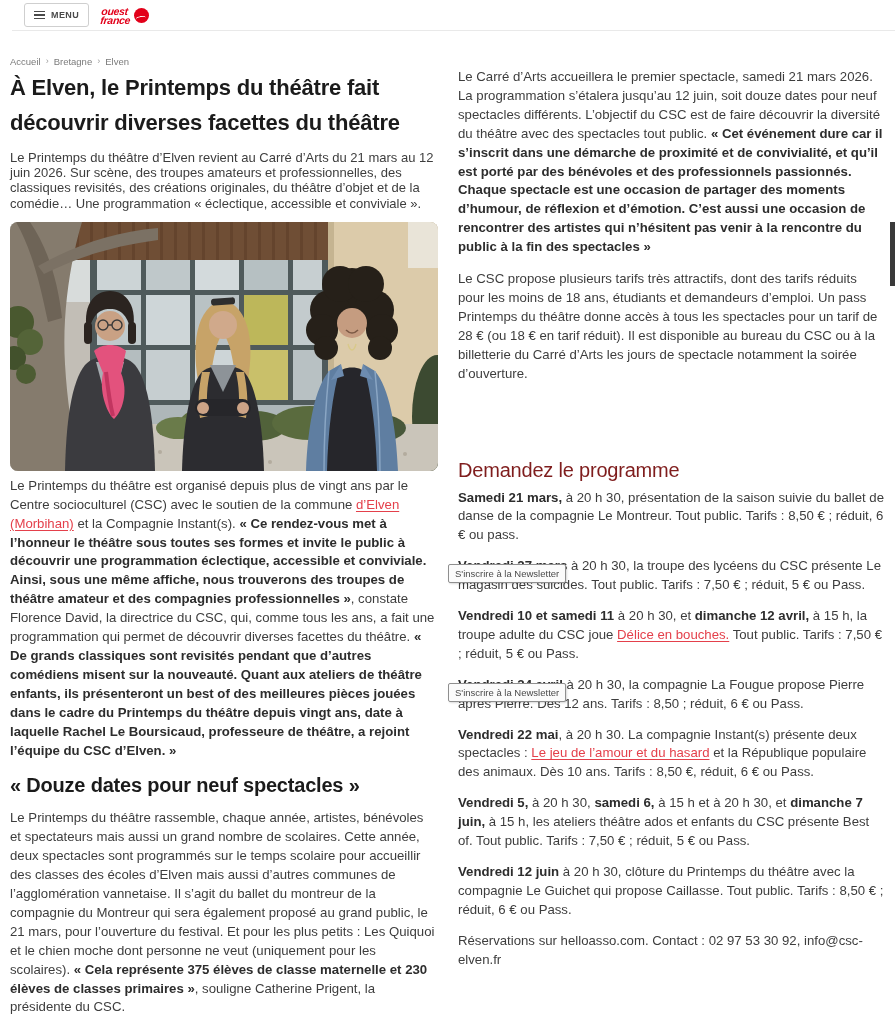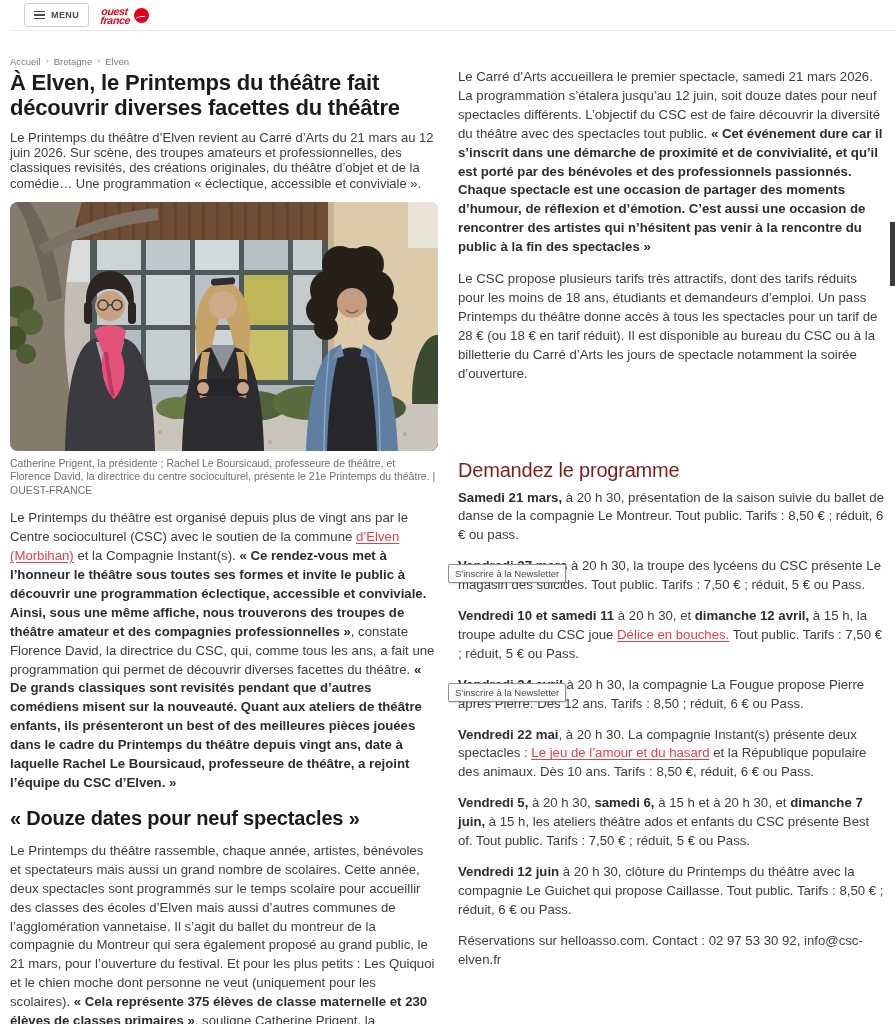--- a/index.html
+++ b/index.html
@@ -24,21 +24,21 @@
 
   
   .col-left  { position:absolute; left:10px;  top:56px; width:428px; }
   .col-right { position:absolute; left:458px; top:68px; width:428px; }
 
   .breadcrumb { display:flex; align-items:flex-end; gap:5px; font-size:9.5px; line-height:11px;
     color:#7b7b7b; margin-bottom:3px; }
   .breadcrumb a { color:#7b7b7b; text-decoration:none; cursor:pointer; }
   .crumb-sep { color:#9c9c9c; font-size:9px; }
 
-  h1.title { font-size:22px; line-height:25px; font-weight:bold; color:#1b1b1b;
+  h1.title { font-size:22px; line-height:35px; font-weight:bold; color:#1b1b1b;
     letter-spacing:-.2px; margin:3px 0 10px; }
   p.intro { font-size:13px; line-height:15.2px; color:#3d3d3d; margin-bottom:11px; }
 
   figure.photo { width:428px; height:249px; border-radius:8px; overflow:hidden; margin-bottom:6px; background:#b9b4ab; }
   figure.photo svg { display:block; width:100%; height:100%; }
   .caption { font-size:10.5px; line-height:13.5px; color:#6f6f6f; margin-bottom:12px; }
 
   p.body { font-size:13.2px; line-height:18.9px; margin-bottom:13px; color:#3d3d3d; }
   p.body strong, .program p strong { color:#2d2d2d; }
   a.inline-link { color:#e4404b; text-decoration:underline; text-underline-offset:2px; cursor:pointer; }
@@ -210,21 +210,20 @@
         <path d="M338,122 C340,130 344,130 346,122" stroke="#d9c98a" stroke-width="1.4" fill="none"></path>
         <path d="M296,249 C298,202 305,166 319,149 L331,142 C322,172 318,212 317,249 Z" fill="#5f7ea1"></path>
         <path d="M388,249 C386,202 379,166 365,149 L353,142 C362,172 366,212 367,249 Z" fill="#5f7ea1"></path>
         <path d="M319,149 C316,180 314,214 314,249" stroke="#8aa6c4" stroke-width="1.5" fill="none"></path>
         <path d="M365,149 C368,180 370,214 370,249" stroke="#8aa6c4" stroke-width="1.5" fill="none"></path>
         <path d="M331,142 L321,158 L334,154 Z" fill="#6d8cb0"></path>
         <path d="M353,142 L363,158 L350,154 Z" fill="#6d8cb0"></path>
       </svg>
     </figure>
 
-    <figcaption class="caption"><span>Catherine Prigent, la présidente ; Rachel Le Boursicaud, professeure de théâtre, et Florence David, la directrice du centre socioculturel, présente le 21e Printemps du théâtre.</span><span> | OUEST-FRANCE</span></figcaption>
 
     <p class="body"><span>Le Printemps du théâtre est organisé depuis plus de vingt ans par le Centre socioculturel (CSC) avec le soutien de la commune </span><a class="inline-link">d’Elven (Morbihan)</a><span> et la Compagnie Instant(s). </span><strong>« Ce rendez-vous met à l’honneur le théâtre sous toutes ses formes et invite le public à découvrir une programmation éclectique, accessible et conviviale. Ainsi, sous une même affiche, nous trouverons des troupes de théâtre amateur et des compagnies professionnelles »</strong><span>, constate Florence David, la directrice du CSC, qui, comme tous les ans, a fait une programmation qui permet de découvrir diverses facettes du théâtre. </span><strong>« De grands classiques sont revisités pendant que d’autres comédiens misent sur la nouveauté. Quant aux ateliers de théâtre enfants, ils présenteront un best of des meilleures pièces jouées dans le cadre du Printemps du théâtre depuis vingt ans, date à laquelle Rachel Le Boursicaud, professeure de théâtre, a rejoint l’équipe du CSC d’Elven. »</strong></p>
 
     <h2 class="subhead">« Douze dates pour neuf spectacles »</h2>
 
     <p class="body"><span>Le Printemps du théâtre rassemble, chaque année, artistes, bénévoles et spectateurs mais aussi un grand nombre de scolaires. Cette année, deux spectacles sont programmés sur le temps scolaire pour accueillir des classes des écoles d’Elven mais aussi d’autres communes de l’agglomération vannetaise. Il s’agit du ballet du montreur de la compagnie du Montreur qui sera également proposé au grand public, le 21 mars, pour l’ouverture du festival. Et pour les plus petits : Les Quiquoi et le chien moche dont personne ne veut (uniquement pour les scolaires). </span><strong>« Cela représente 375 élèves de classe maternelle et 230 élèves de classes primaires »</strong><span>, souligne Catherine Prigent, la présidente du CSC. </span></p>
   </div>
 
   <div class="col-right">
     <p class="body"><span>Le Carré d’Arts accueillera le premier spectacle, samedi 21 mars 2026. La programmation s’étalera jusqu’au 12 juin, soit douze dates pour neuf spectacles différents. L’objectif du CSC est de faire découvrir la diversité du théâtre avec des spectacles tout public. </span><strong>« Cet événement dure car il s’inscrit dans une démarche de proximité et de convivialité, et qu’il est porté par des bénévoles et des professionnels passionnés. Chaque spectacle est une occasion de partager des moments d’humour, de réflexion et d’émotion. C’est aussi une occasion de rencontrer des artistes qui n’hésitent pas venir à la rencontre du public à la fin des spectacles »</strong></p>

